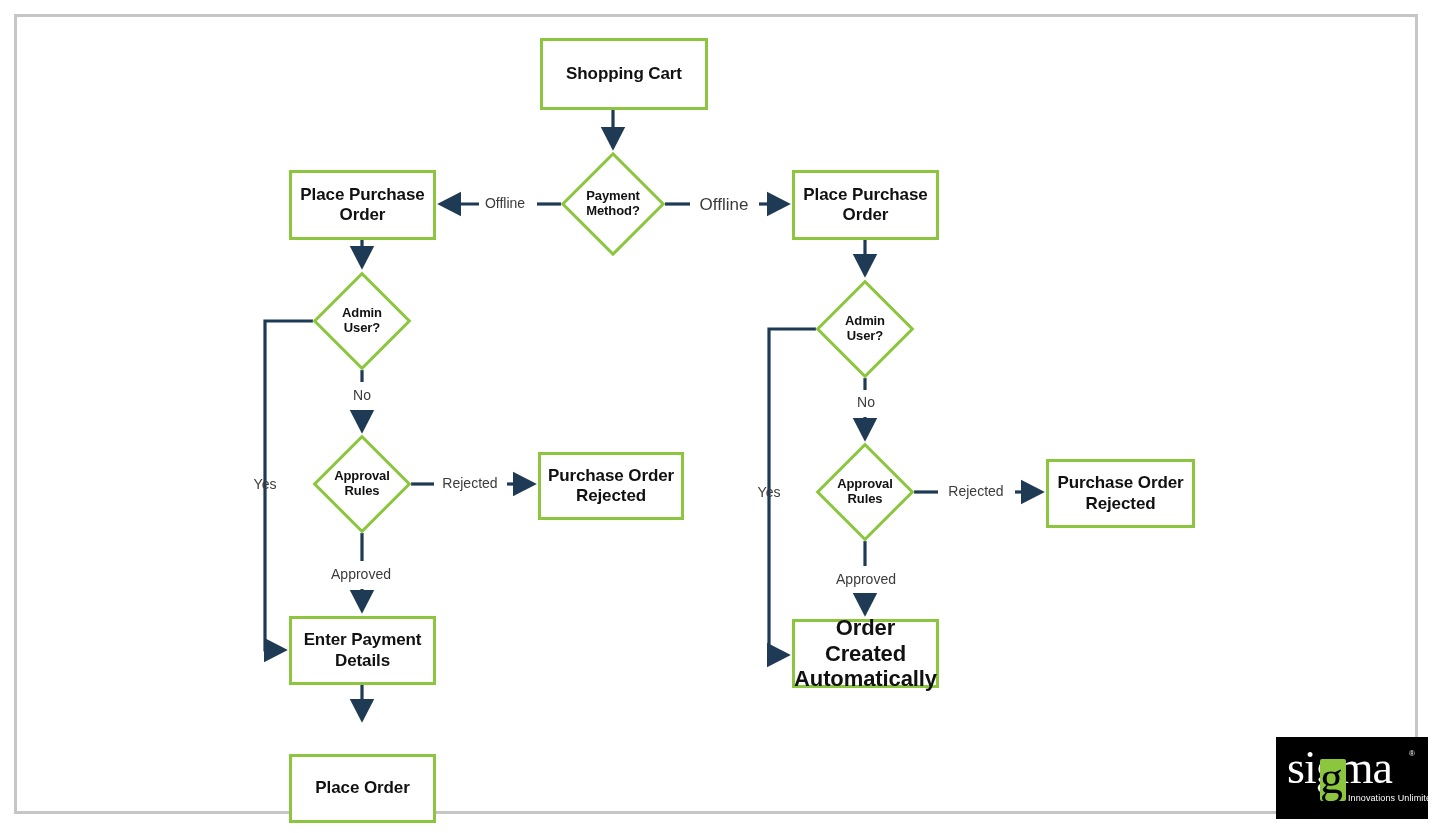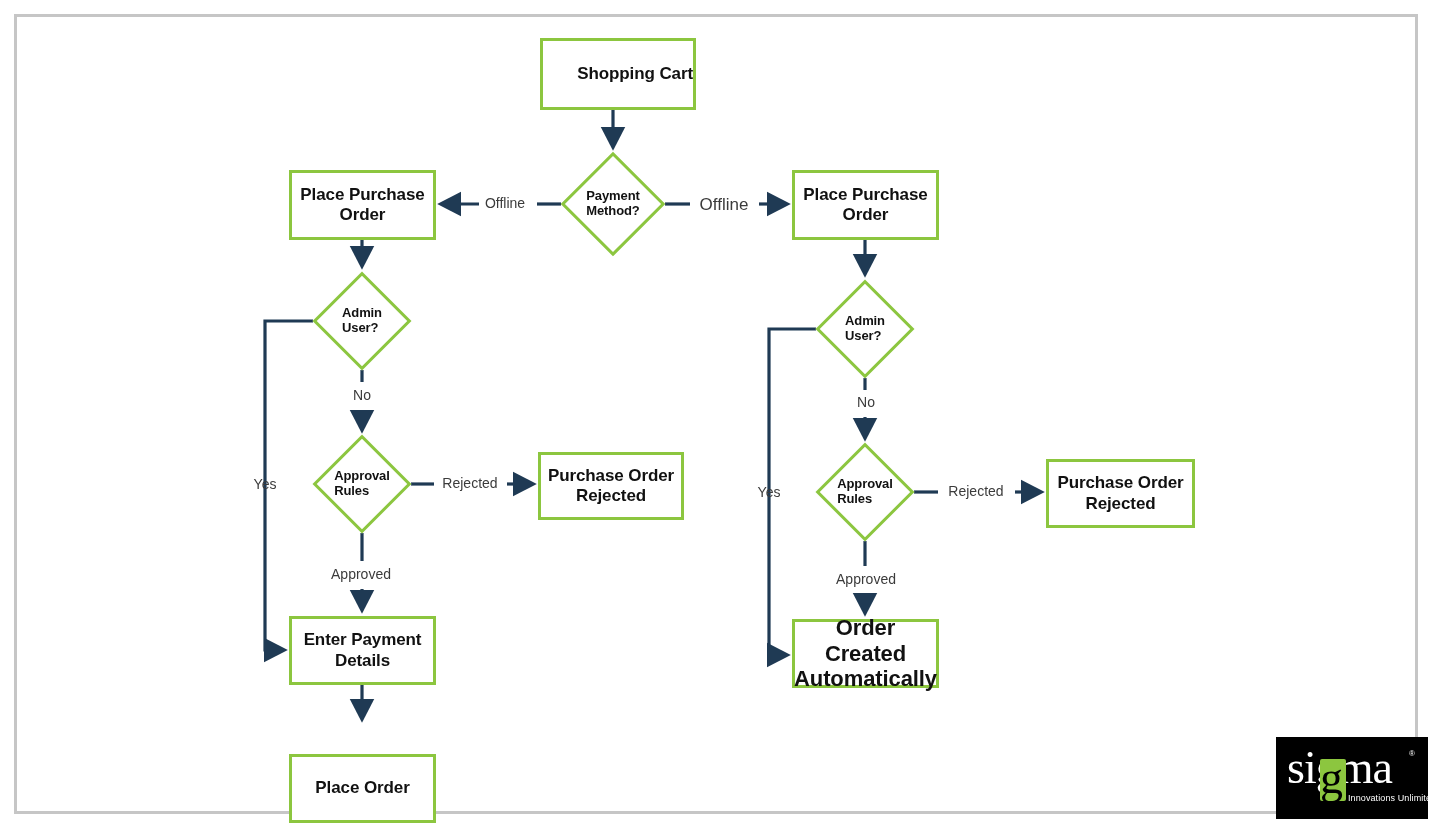--- a/index.html
+++ b/index.html
@@ -60,20 +60,21 @@
     position: absolute;
     left: 50%;
     top: 50%;
     box-sizing: border-box;
     border: 3px solid #8CC63F;
     background: #ffffff;
     transform: translate(-50%, -50%) rotate(45deg);
   }
   .node-diamond .dia-label {
     position: relative;
+    text-align: center;
     color: #111111;
     font-weight: bold;
     line-height: 1.15;
     z-index: 2;
     letter-spacing: -0.1px;
   }
   
   .edge-label {
     position: absolute;
     color: #3b3b3b;
@@ -202,21 +203,21 @@
        Purchase Order Rejected --&gt;
       <line x1="914" y1="492" x2="938" y2="492"></line>
       <line x1="1015" y1="492" x2="1041" y2="492" marker-end="url(#ah)"></line>
 
        Order Created Automatically --&gt;
       <line x1="865" y1="541" x2="865" y2="566"></line>
       <line x1="865" y1="594" x2="865" y2="613" marker-end="url(#ah)"></line>
     </g>
   </svg>
 
-  <div class="node-box" style="left:540px; top:38px; width:156px; height:72px; font-size:17px;justify-content:flex-end;">
+  <div class="node-box" style="left:540px; top:38px; width:168px; height:72px; font-size:17px;">
     <span>Shopping Cart</span>
   </div>
 
   <div class="node-diamond" style="left:561px; top:152px; width:104px; height:104px;">
     <span class="dia-shape" style="width:74px; height:74px;"></span>
     <span class="dia-label" style="font-size:13px;">Payment<br>Method?</span>
   </div>
 
   <div class="node-box" style="left:289px; top:170px; width:147px; height:70px; font-size:17px;">
     <span>Place Purchase<br>Order</span>

